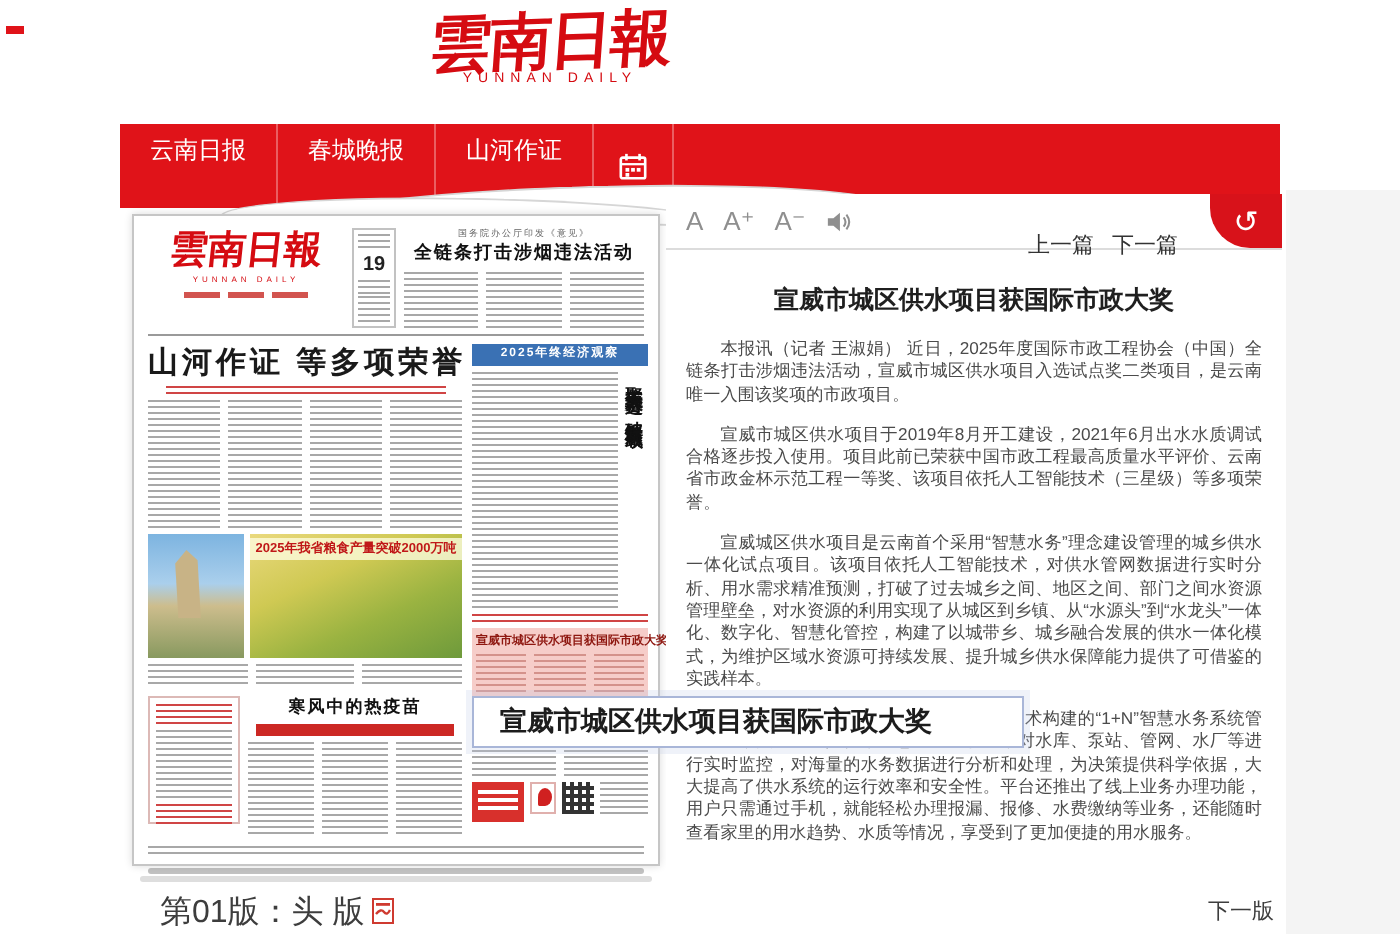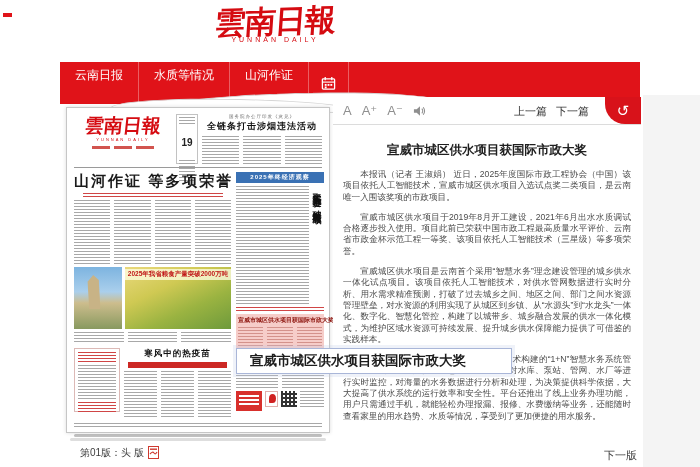--- a/index.html
+++ b/index.html
@@ -39,21 +39,21 @@
 
   #mast { display:flex; height:50px; }
   #mast-left { width:98px; text-align:center; }
   #mast-left .cal { font-family:"DejaVu Serif","Liberation Serif",serif; font-weight:bold;
     font-size:19px; color:#d50b11; transform:skewX(-6deg); display:inline-block; line-height:1.2; }
   #mast-left .sub { font-size:4px; color:#d50b11; letter-spacing:2px; }
   #mast-left .slogan { display:flex; gap:4px; justify-content:center; margin-top:4px; }
   #mast-left .slogan i { width:18px; height:3px; background:#d2544f; }
   #mast-date { width:22px; border:1px solid #c2c2c2; margin:0 4px; padding:2px 2px;
     text-align:center; }
-  #mast-date .d { font-size:10px; font-weight:bold; color:#222; margin:12px 0; }
+  #mast-date .d { font-size:10px; font-weight:bold; color:#222; margin:2px 0; }
   #mast-date .l { height:8px; }
   #mast-right { flex:1; }
   #kicker { font-size:4.5px; color:#666; text-align:center; letter-spacing:1px; }
   #hl-tobacco { font-size:9px; font-weight:bold; color:#111; text-align:center;
     letter-spacing:1px; margin:1px 0 3px; white-space:nowrap; }
   #mast-rule { border-top:1px solid #9a9a9a; margin:3px 0 4px; }
 
   #paper-cols { display:flex; gap:5px; }
   #pcol-left { width:157px; }
   #pcol-right { width:88px; }
@@ -110,54 +110,54 @@
   #stack1 { left:74px; top:434px; width:248px; height:3px; background:#c2c2c2; border-radius:2px; }
   #stack2 { left:70px; top:438px; width:256px; height:3px; background:#dedede; border-radius:2px; }
 
   
   #gutter-right { left:643px; top:95px; width:57px; height:372px; background:#f4f4f4; }
   #panel { left:333px; top:97px; width:308px; height:345px; background:#fff; z-index:3; }
   #toolbar { height:28px; border-bottom:1px solid #dcdcdc; display:flex; align-items:center;
     padding:0 10px; position:relative; }
   .font-btn { color:#8f8f8f; font-size:13px; margin-right:10px; cursor:pointer; }
   #speaker { margin-right:10px; cursor:pointer; display:flex; align-items:center; }
-  #pager { position:absolute; right:52px; top:0; line-height:28px; font-size:11px; color:#333; }
+  #pager { position:absolute; right:52px; top:12px; line-height:28px; font-size:11px; color:#333; }
   #pager span { cursor:pointer; margin-left:6px; }
   #back-btn { position:absolute; right:0; top:0; width:36px; height:27px; background:#d8121a;
     border-bottom-left-radius:20px; color:#fff; display:flex; align-items:center;
     justify-content:center; font-size:15px; cursor:pointer; }
   #art-body { padding:2px 10px 0; }
   #art-title { font-size:12.5px; font-weight:bold; color:#1f1f1f; text-align:center;
     margin:15px 0 10px; }
   #art-body p { font-size:8.6px; line-height:11.3px; color:#4b4b4b; text-indent:2em;
     text-align:justify; margin-bottom:9px; }
 
   
   #tooltip { left:236px; top:348px; width:276px; height:26px; background:#fff;
     border:1px solid #a9b6d8; box-shadow:0 0 0 3px rgba(190,202,230,.25); z-index:9;
     font-size:13.5px; font-weight:bold; color:#1c1c1c; line-height:24px; padding-left:13px;
     white-space:nowrap; overflow:hidden; }
 
   
-  #footer-left { left:80px; top:446px; display:flex; align-items:flex-start; gap:4px;
-    font-size:10px; color:#3d3d3d; }
+  #footer-left { left:80px; top:446px; display:flex; align-items:flex-end; gap:4px;
+    font-size:16px; color:#3d3d3d; }
   #footer-right { left:604px; top:448px; font-size:11px; color:#3d3d3d; cursor:pointer; }
 </style>
 </head>
 <body>
 
 <div class="abs" id="corner-mark"></div>
 <div class="abs" id="logo">
   <div class="cal">雲南日報</div>
   <div class="sub">YUNNAN DAILY</div>
 </div>
 
 <div class="abs" id="nav">
   <div class="nav-item">云南日报</div>
-  <div class="nav-item">水质等情况</div>
+  <div class="nav-item">春城晚报</div>
   <div class="nav-item">山河作证</div>
   <div class="nav-cal">
     <svg width="15" height="15" viewBox="0 0 16 16">
       <rect x="1.5" y="3" width="13" height="11" rx="1" fill="none" stroke="#fff" stroke-width="1.4"></rect>
       <line x1="4.5" y1="1" x2="4.5" y2="4.5" stroke="#fff" stroke-width="1.4"></line>
       <line x1="11.5" y1="1" x2="11.5" y2="4.5" stroke="#fff" stroke-width="1.4"></line>
       <line x1="1.5" y1="6.5" x2="14.5" y2="6.5" stroke="#fff" stroke-width="1.2"></line>
       <rect x="4" y="8.5" width="2" height="2" fill="#fff"></rect>
         <rect x="7" y="8.5" width="2" height="2" fill="#fff"></rect>
       <rect x="10" y="8.5" width="2" height="2" fill="#fff"></rect>
@@ -308,21 +308,21 @@
     <span id="pager">
       <span>上一篇</span>
       <span>下一篇</span>
     </span>
     <span id="back-btn">
       <span>↺</span>
     </span>
   </div>
   <div id="art-body">
     <div id="art-title">宣威市城区供水项目获国际市政大奖</div>
-    <p>本报讯（记者 王淑娟） 近日，2025年度国际市政工程协会（中国）该项目依托人工智能技术，宣威市城区供水项目入选试点奖二类项目，是云南唯一入围该奖项的市政项目。</p>
+    <p>本报讯（记者 王淑娟） 近日，2025年度国际市政工程协会（中国）全链条打击涉烟违法活动，宣威市城区供水项目入选试点奖二类项目，是云南唯一入围该奖项的市政项目。</p>
     <p>宣威市城区供水项目于2019年8月开工建设，2021年6月出水水质调试合格逐步投入使用。项目此前已荣获中国市政工程最高质量水平评价、云南省市政金杯示范工程一等奖、该项目依托人工智能技术（三星级）等多项荣誉。</p>
     <p>宣威城区供水项目是云南首个采用“智慧水务”理念建设管理的城乡供水一体化试点项目。该项目依托人工智能技术，对供水管网数据进行实时分析、用水需求精准预测，打破了过去城乡之间、地区之间、部门之间水资源管理壁垒，对水资源的利用实现了从城区到乡镇、从“水源头”到“水龙头”一体化、数字化、智慧化管控，构建了以城带乡、城乡融合发展的供水一体化模式，为维护区域水资源可持续发展、提升城乡供水保障能力提供了可借鉴的实践样本。</p>
     <p>项目融合物联网、大数据、5G等高新技术构建的“1+N”智慧水务系统管理平台，实现了无人值守智慧化运维管理，对水库、泵站、管网、水厂等进行实时监控，对海量的水务数据进行分析和处理，为决策提供科学依据，大大提高了供水系统的运行效率和安全性。平台还推出了线上业务办理功能，用户只需通过手机，就能轻松办理报漏、报修、水费缴纳等业务，还能随时查看家里的用水趋势、水质等情况，享受到了更加便捷的用水服务。</p>
   </div>
 </div>
 
 <div class="abs" id="tooltip">
   <span>宣威市城区供水项目获国际市政大奖</span>
 </div>
 

